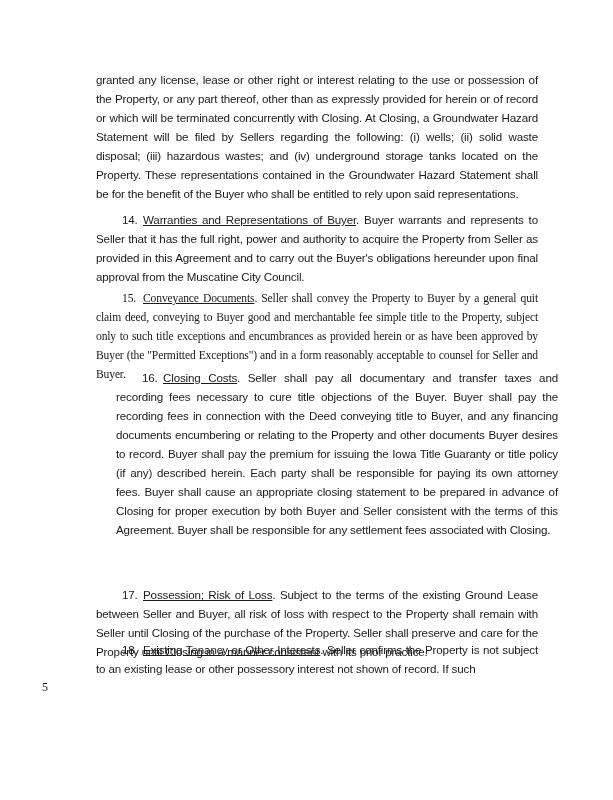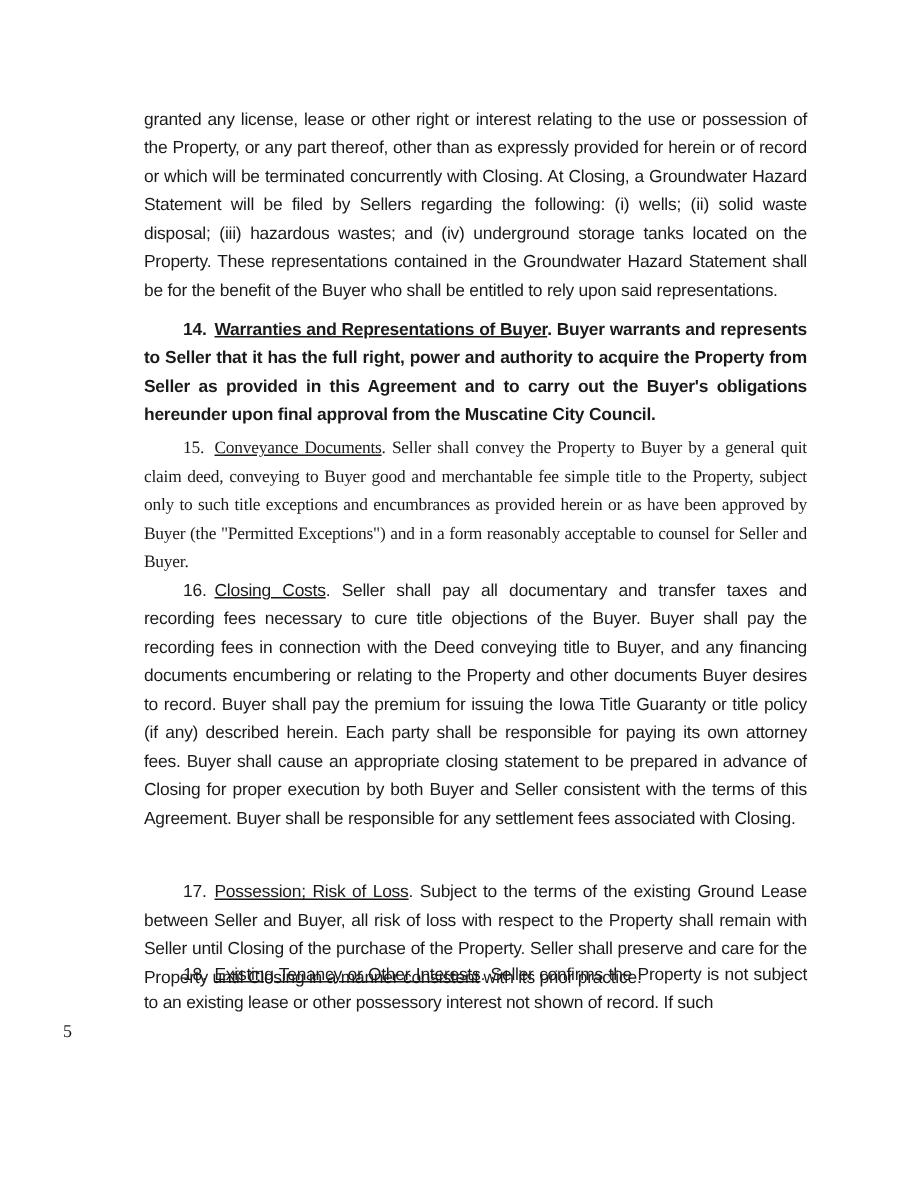--- a/index.html
+++ b/index.html
@@ -24,29 +24,29 @@
   </style>
 </head>
 <body>
 
 <div class="page">
 
   <div class="body-text" style="top:70px;">
     <p class="para first">granted any license, lease or other right or interest relating to the use or possession of the Property, or any part thereof, other than as expressly provided for herein or of record or which will be terminated concurrently with Closing. At Closing, a Groundwater Hazard Statement will be filed by Sellers regarding the following: (i) wells; (ii) solid waste disposal; (iii) hazardous wastes; and (iv) underground storage tanks located on the Property. These representations contained in the Groundwater Hazard Statement shall be for the benefit of the Buyer who shall be entitled to rely upon said representations.</p>
   </div>
 
-  <div class="body-text" style="top:210px;font-weight:bold;">
+  <div class="body-text" style="top:210px;">
     <p class="para"><span class="num">14.</span><span class="heading">Warranties and Representations of Buyer</span><span>. Buyer warrants and represents to Seller that it has the full right, power and authority to acquire the Property from Seller as provided in this Agreement and to carry out the Buyer's obligations hereunder upon final approval from the Muscatine City Council.</span></p>
   </div>
 
   <div class="body-text" style="top:289px;font-family:Liberation Serif, serif;">
     <p class="para"><span class="num">15.</span><span class="heading">Conveyance Documents</span><span>. Seller shall convey the Property to Buyer by a general quit claim deed, conveying to Buyer good and merchantable fee simple title to the Property, subject only to such title exceptions and encumbrances as provided herein or as have been approved by Buyer (the "Permitted Exceptions") and in a form reasonably acceptable to counsel for Seller and Buyer.</span></p>
   </div>
 
-  <div class="body-text" style="top:384px;">
+  <div class="body-text" style="top:368px;margin-left:20px;">
     <p class="para"><span class="num">16.</span><span class="heading">Closing Costs</span><span>. Seller shall pay all documentary and transfer taxes and recording fees necessary to cure title objections of the Buyer. Buyer shall pay the recording fees in connection with the Deed conveying title to Buyer, and any financing documents encumbering or relating to the Property and other documents Buyer desires to record. Buyer shall pay the premium for issuing the Iowa Title Guaranty or title policy (if any) described herein.  Each party shall be responsible for paying its own attorney fees. Buyer shall cause an appropriate closing statement to be prepared in advance of Closing for proper execution by both Buyer and Seller consistent with the terms of this Agreement. Buyer shall be responsible for any settlement fees associated with Closing.</span></p>
   </div>
 
   <div class="body-text" style="top:585px;">
     <p class="para"><span class="num">17.</span><span class="heading">Possession; Risk of Loss</span><span>. Subject to the terms of the existing Ground Lease between Seller and Buyer, all risk of loss with respect to the Property shall remain with Seller until Closing of the purchase of the Property. Seller shall preserve and care for the Property until Closing in a manner consistent with its prior practice.</span></p>
   </div>
 
   <div class="body-text" style="top:640px;">
     <p class="para"><span class="num">18.</span><span class="heading">Existing Tenancy or Other Interests</span><span>. Seller confirms the Property is not subject to an existing lease or other possessory interest not shown of record. If such</span></p>
   </div>

